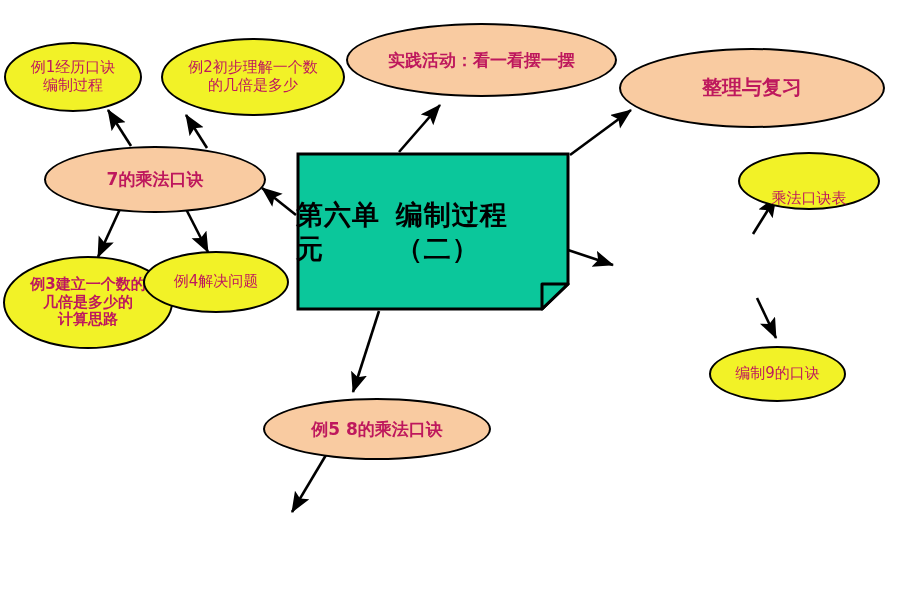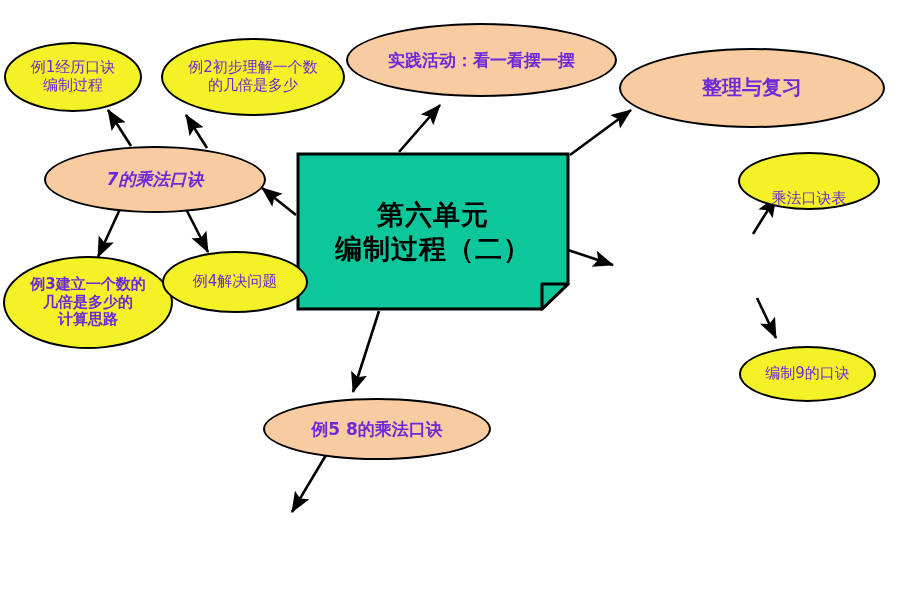--- a/index.html
+++ b/index.html
@@ -26,21 +26,21 @@
     pointer-events: none;
   }
   .node {
     position: absolute;
     box-sizing: border-box;
     display: flex;
     align-items: center;
     justify-content: center;
     text-align: center;
     border: 2px solid #000000;
-    color: #6d28d9;
+    color: #be185d;
     line-height: 1.18;
     white-space: pre-line;
     font-family: "DejaVu Sans", "Liberation Sans", sans-serif;
   }
   .ellipse {
     border-radius: 50%;
   }
   .yellow {
     background: #F2F227;
   }
@@ -71,21 +71,21 @@
     position: absolute;
     inset: 0;
   }
   #center-node .doc-label {
     position: absolute;
     left: 0;
     top: 0;
     width: 274px;
     height: 159px;
     display: flex;
-    flex-direction: column;
+    flex-direction: row;
     align-items: center;
     justify-content: center;
     color: #000000;
     font-weight: bold;
     font-size: 27px;
     line-height: 1.25;
     letter-spacing: 1px;
   }
 </style>
 </head>
@@ -147,40 +147,40 @@
   </div>
 
   <div class="node ellipse orange branch-text" style="left:346px; top:23px; width:271px; height:74px;">
     <span>实践活动：看一看摆一摆</span>
   </div>
 
   <div class="node ellipse orange big-text" style="left:619px; top:48px; width:266px; height:80px;">
     <span>整理与复习</span>
   </div>
 
-  <div class="node ellipse orange branch-text" style="left:44px; top:146px; width:222px; height:67px;font-style:italic;">
+  <div class="node ellipse orange branch-text" style="left:44px; top:146px; width:222px; height:67px;">
     <span>7的乘法口诀</span>
   </div>
 
   <div class="node ellipse yellow leaf-text" style="left:738px; top:152px; width:142px; height:58px;align-items:flex-end;">
     <span>乘法口诀表</span>
   </div>
 
 
   <div class="node ellipse yellow leaf-text" style="left:3px; top:256px; width:170px; height:93px;font-weight:bold;">
     <span>例3建立一个数的
 几倍是多少的
 计算思路</span>
   </div>
 
-  <div class="node ellipse yellow leaf-text" style="left:162px; top:251px; width:146px; height:62px;">
+  <div class="node ellipse yellow leaf-text" style="left:143px; top:251px; width:146px; height:62px;">
     <span>例4解决问题</span>
   </div>
 
-  <div class="node ellipse yellow leaf-text" style="left:739px; top:346px; width:137px; height:56px;">
+  <div class="node ellipse yellow leaf-text" style="left:709px; top:346px; width:137px; height:56px;">
     <span>编制9的口诀</span>
   </div>
 
   <div class="node ellipse orange branch-text" style="left:263px; top:398px; width:228px; height:62px;">
     <span>例5 8的乘法口诀</span>
   </div>
 
 
 </div>
 

